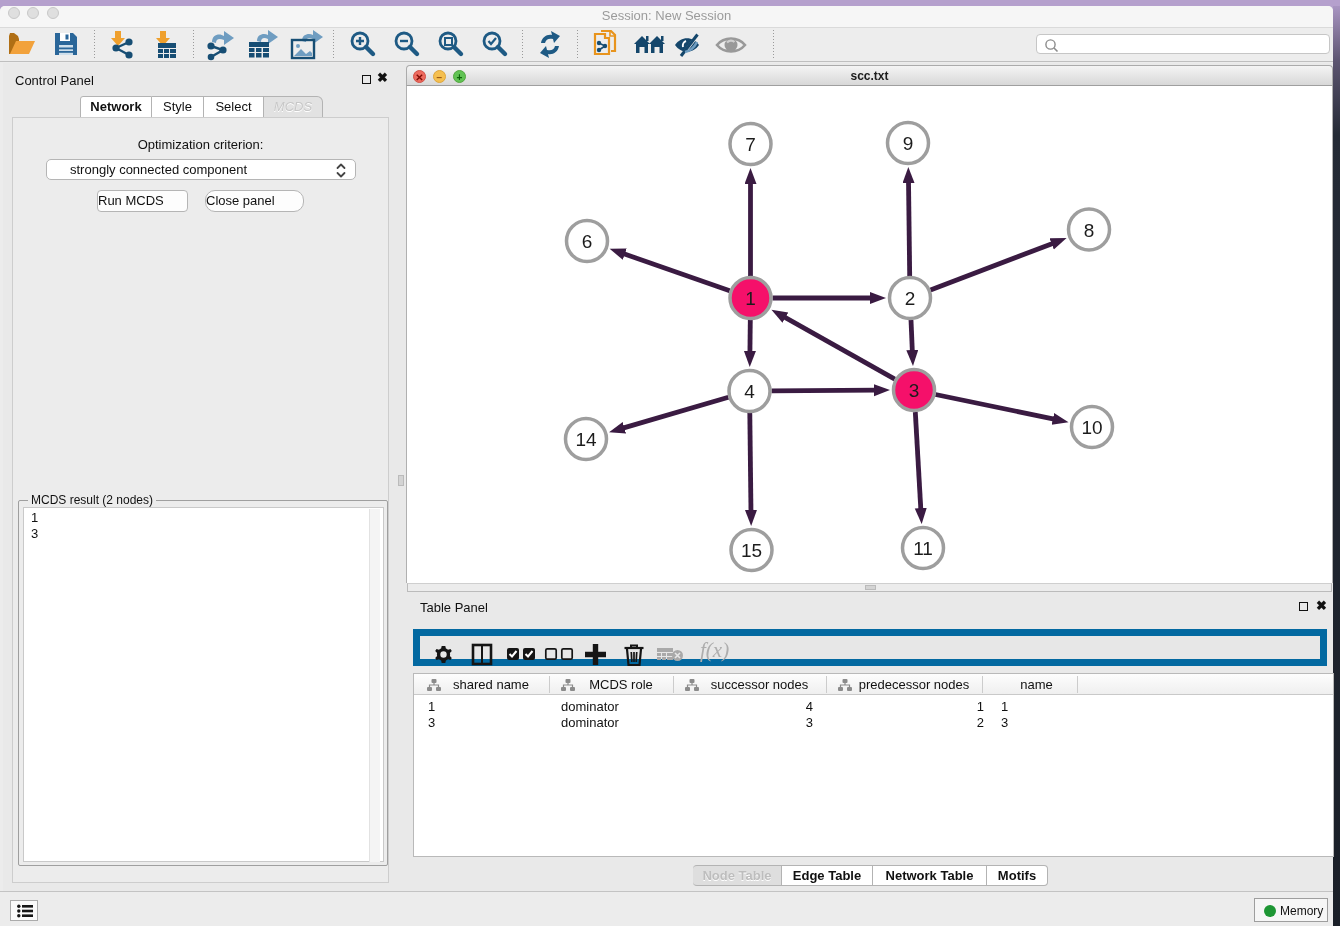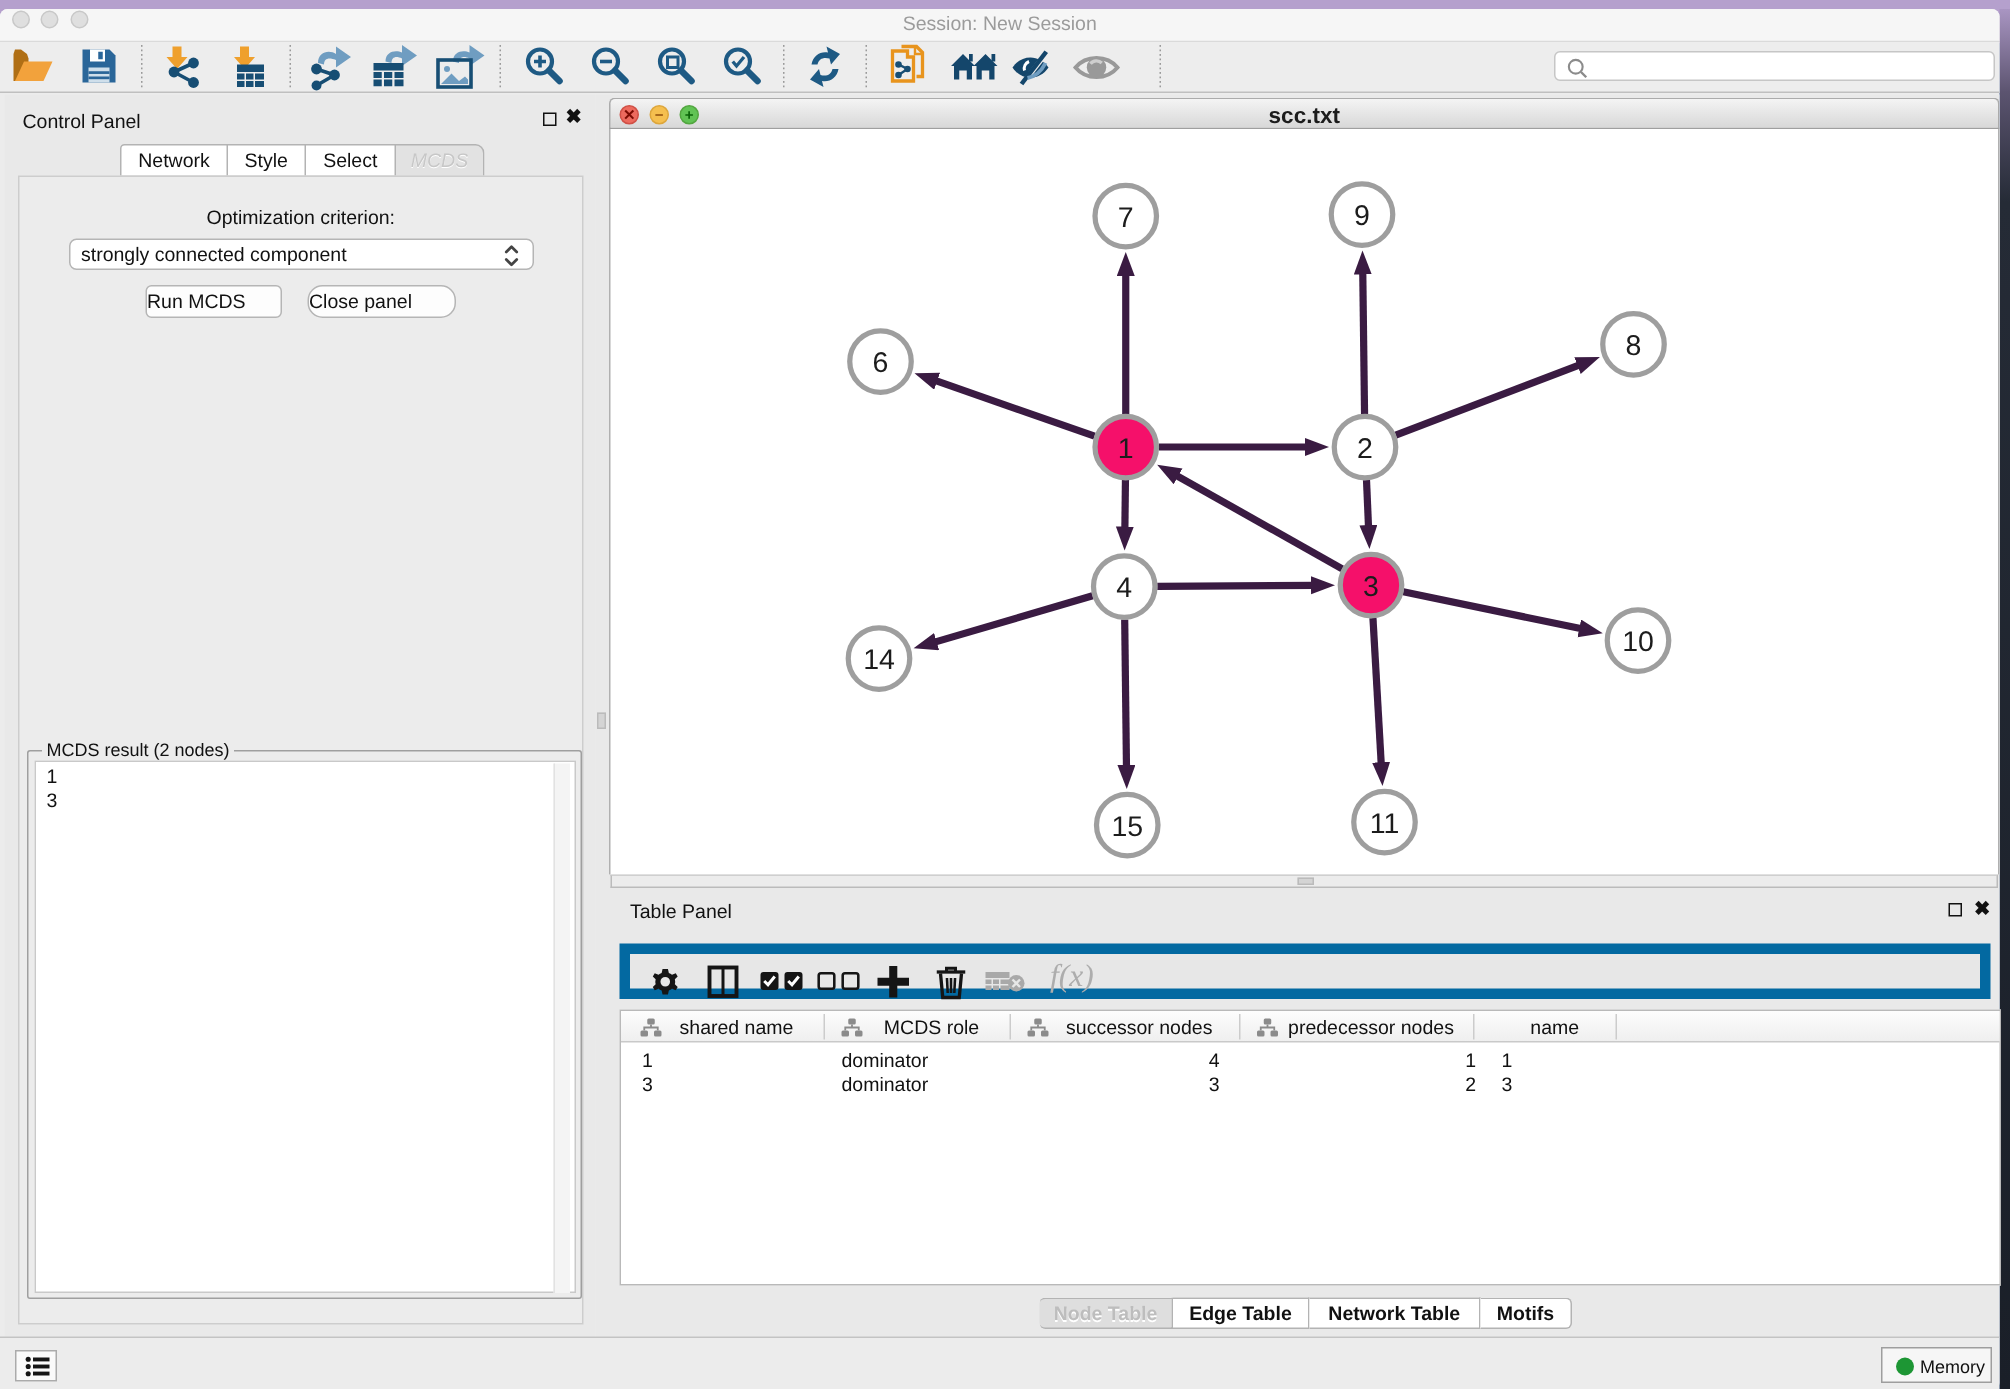--- a/index.html
+++ b/index.html
@@ -20,37 +20,37 @@
 .tbi { position:absolute; top:2px; }
 .tsep { position:absolute; top:2px; width:1px; height:30px; background-image:linear-gradient(#9a9a9a 33%, rgba(0,0,0,0) 0%); background-size:1px 3px; }
 #search { position:absolute; left:1036px; top:6px; width:294px; height:20px; background:#fff; border:1px solid #c6c6c6; border-radius:4px; }
 
 #cpanel { left:3px; top:57px; width:394px; height:828px; background:#e9e9e9; }
 #cphead { position:absolute; left:12px; top:10px; font-size:13px; color:#111; }
 .fbtn { position:absolute; width:9px; height:9px; border:1.6px solid #111; }
 .xbtn { position:absolute; font-size:13px; font-weight:bold; color:#111; }
 .tabs { position:absolute; display:flex; }
 .tab { font-size:13px; color:#111; background:#fff; border:1px solid #b3b3b3; border-left:none; padding:2px 0 3px; text-align:center; }
-.tab.first { border-left:1px solid #b3b3b3; border-radius:3px 0 0 0; }
+.tab.first { border-left:1px solid #b3b3b3; border-radius:3px 0 0 0;font-weight:bold; }
 .tab.sel { background:#e2e2e2; color:#c7c7c7; text-shadow:0 1px 0 #fff; border-radius:0 6px 0 0; }
 #tabframe { position:absolute; left:9px; top:54px; width:377px; height:766px; border:1px solid #cdcdcd; background:#ececec; }
 #optlabel { position:absolute; left:0; top:19px; width:100%; text-align:center; font-size:13px; color:#111; }
-#combo { position:absolute; left:33px; top:41px; width:310px; height:21px; background:#fff; border:1px solid #b5b5b5; border-radius:5px; font-size:13px; color:#111; line-height:19px; padding-left:7px; }
+#combo { position:absolute; left:33px; top:41px; width:310px; height:21px; background:#fff; border:1px solid #b5b5b5; border-radius:5px; font-size:13px; color:#111; line-height:19px; padding-left:23px; }
 .btn { position:absolute; top:72px; height:22px; background:#fdfdfd; border:1px solid #b5b5b5; border-radius:4px; font-size:13px; color:#111; text-align:left; line-height:20px; }
 #mcdsgroup { position:absolute; left:5px; top:382px; width:370px; height:366px; border:1px solid #9f9f9f; border-radius:2px; }
 #mcdslabel { position:absolute; left:9px; top:-8px; background:#ececec; padding:0 3px; font-size:12px; color:#111; }
 #mcdsbox { position:absolute; left:4px; top:6px; width:361px; height:355px; background:#fff; border:1px solid #c9c9c9; font-size:13px; color:#111; padding:2px 0 0 7px; line-height:16px; }
 #mcdsscroll { position:absolute; right:3px; top:1px; width:11px; height:353px; background:#f4f4f4; border-left:1px solid #e2e2e2; }
 
 #vdivider { left:397px; top:57px; width:9px; height:828px; background:#e9e9e9; }
 
 #netwin { left:406px; top:57px; width:927px; height:529px; background:#e9e9e9; }
 #nettitle { position:absolute; left:0; top:2px; width:100%; height:21px; background:linear-gradient(#f4f4f4,#d8d8d8); border:1px solid #ababab; border-bottom:1px solid #9f9f9f; border-radius:4px 4px 0 0; }
 .mac { position:absolute; top:3.5px; width:13px; height:13px; border-radius:50%; text-align:center; font-size:10px; font-weight:bold; line-height:13px; }
-#netname { position:absolute; top:3px; left:0; width:100%; text-align:center; font-size:15px; font-weight:bold; color:#1c1c1c; }
+#netname { position:absolute; top:3px; left:0; width:100%; text-align:center; font-size:12px; font-weight:bold; color:#1c1c1c; }
 #canvas { position:absolute; left:0; top:23px; width:927px; height:497px; background:#fff; border-left:1px solid #b0b0b0; border-right:1px solid #b0b0b0; }
 #netbottom { position:absolute; left:1px; top:520px; width:925px; height:9px; background:#ececec; border:1px solid #bbb; border-top:1px solid #cfcfcf; }
 
 #tpanel { left:406px; top:586px; width:927px; height:299px; background:#e9e9e9; }
 #tphead { position:absolute; left:14px; top:8px; font-size:13px; color:#111; }
 #ttoolbar { position:absolute; left:7px; top:37px; width:914px; height:37px; background:#e7e7e7; border:7px solid #0369a1; }
 #tbl { position:absolute; left:7px; top:81px; width:921px; height:184px; background:#fff; border:1px solid #b9b9b9; }
 .thdr { position:absolute; left:0; top:0; height:21px; background:linear-gradient(#fdfdfd,#efefef); border-bottom:1px solid #c9c9c9; font-size:13px; color:#111; }
 .thsep { position:absolute; top:2px; width:1px; height:17px; background:#cccccc; }
 .trow { position:absolute; font-size:13px; color:#111; }

